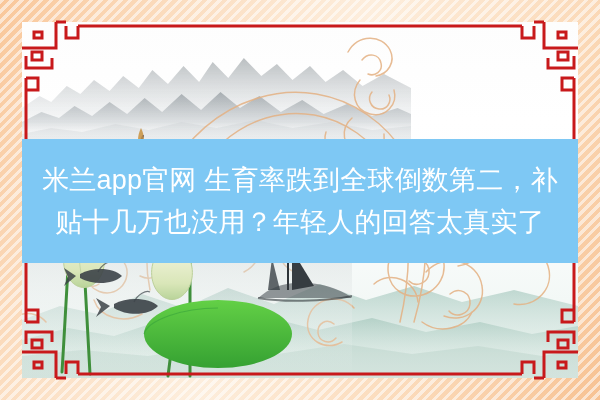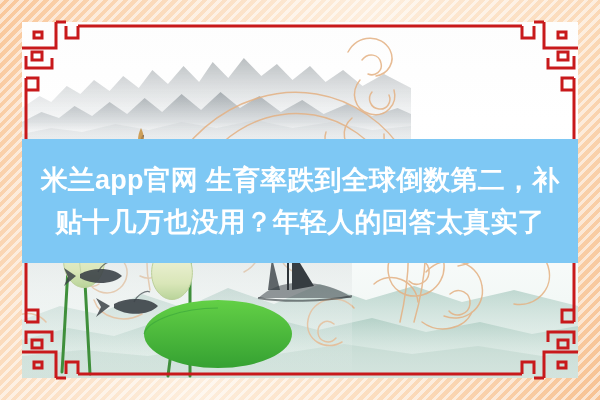--- a/index.html
+++ b/index.html
@@ -111,21 +111,21 @@
     align-items: center;
     justify-content: center;
   }
   .title-text {
     width: 552px;
     margin: 11px;
     padding: 0 6px;
     color: #ffffff;
     font-size: 27px;
     line-height: 42px;
-    font-weight: bold;
+    font-weight: normal;
     text-align: center;
     letter-spacing: .2px;
     white-space: normal;
   }
 </style>
 </head>
 <body>
 
 <div id="canvas">
 

